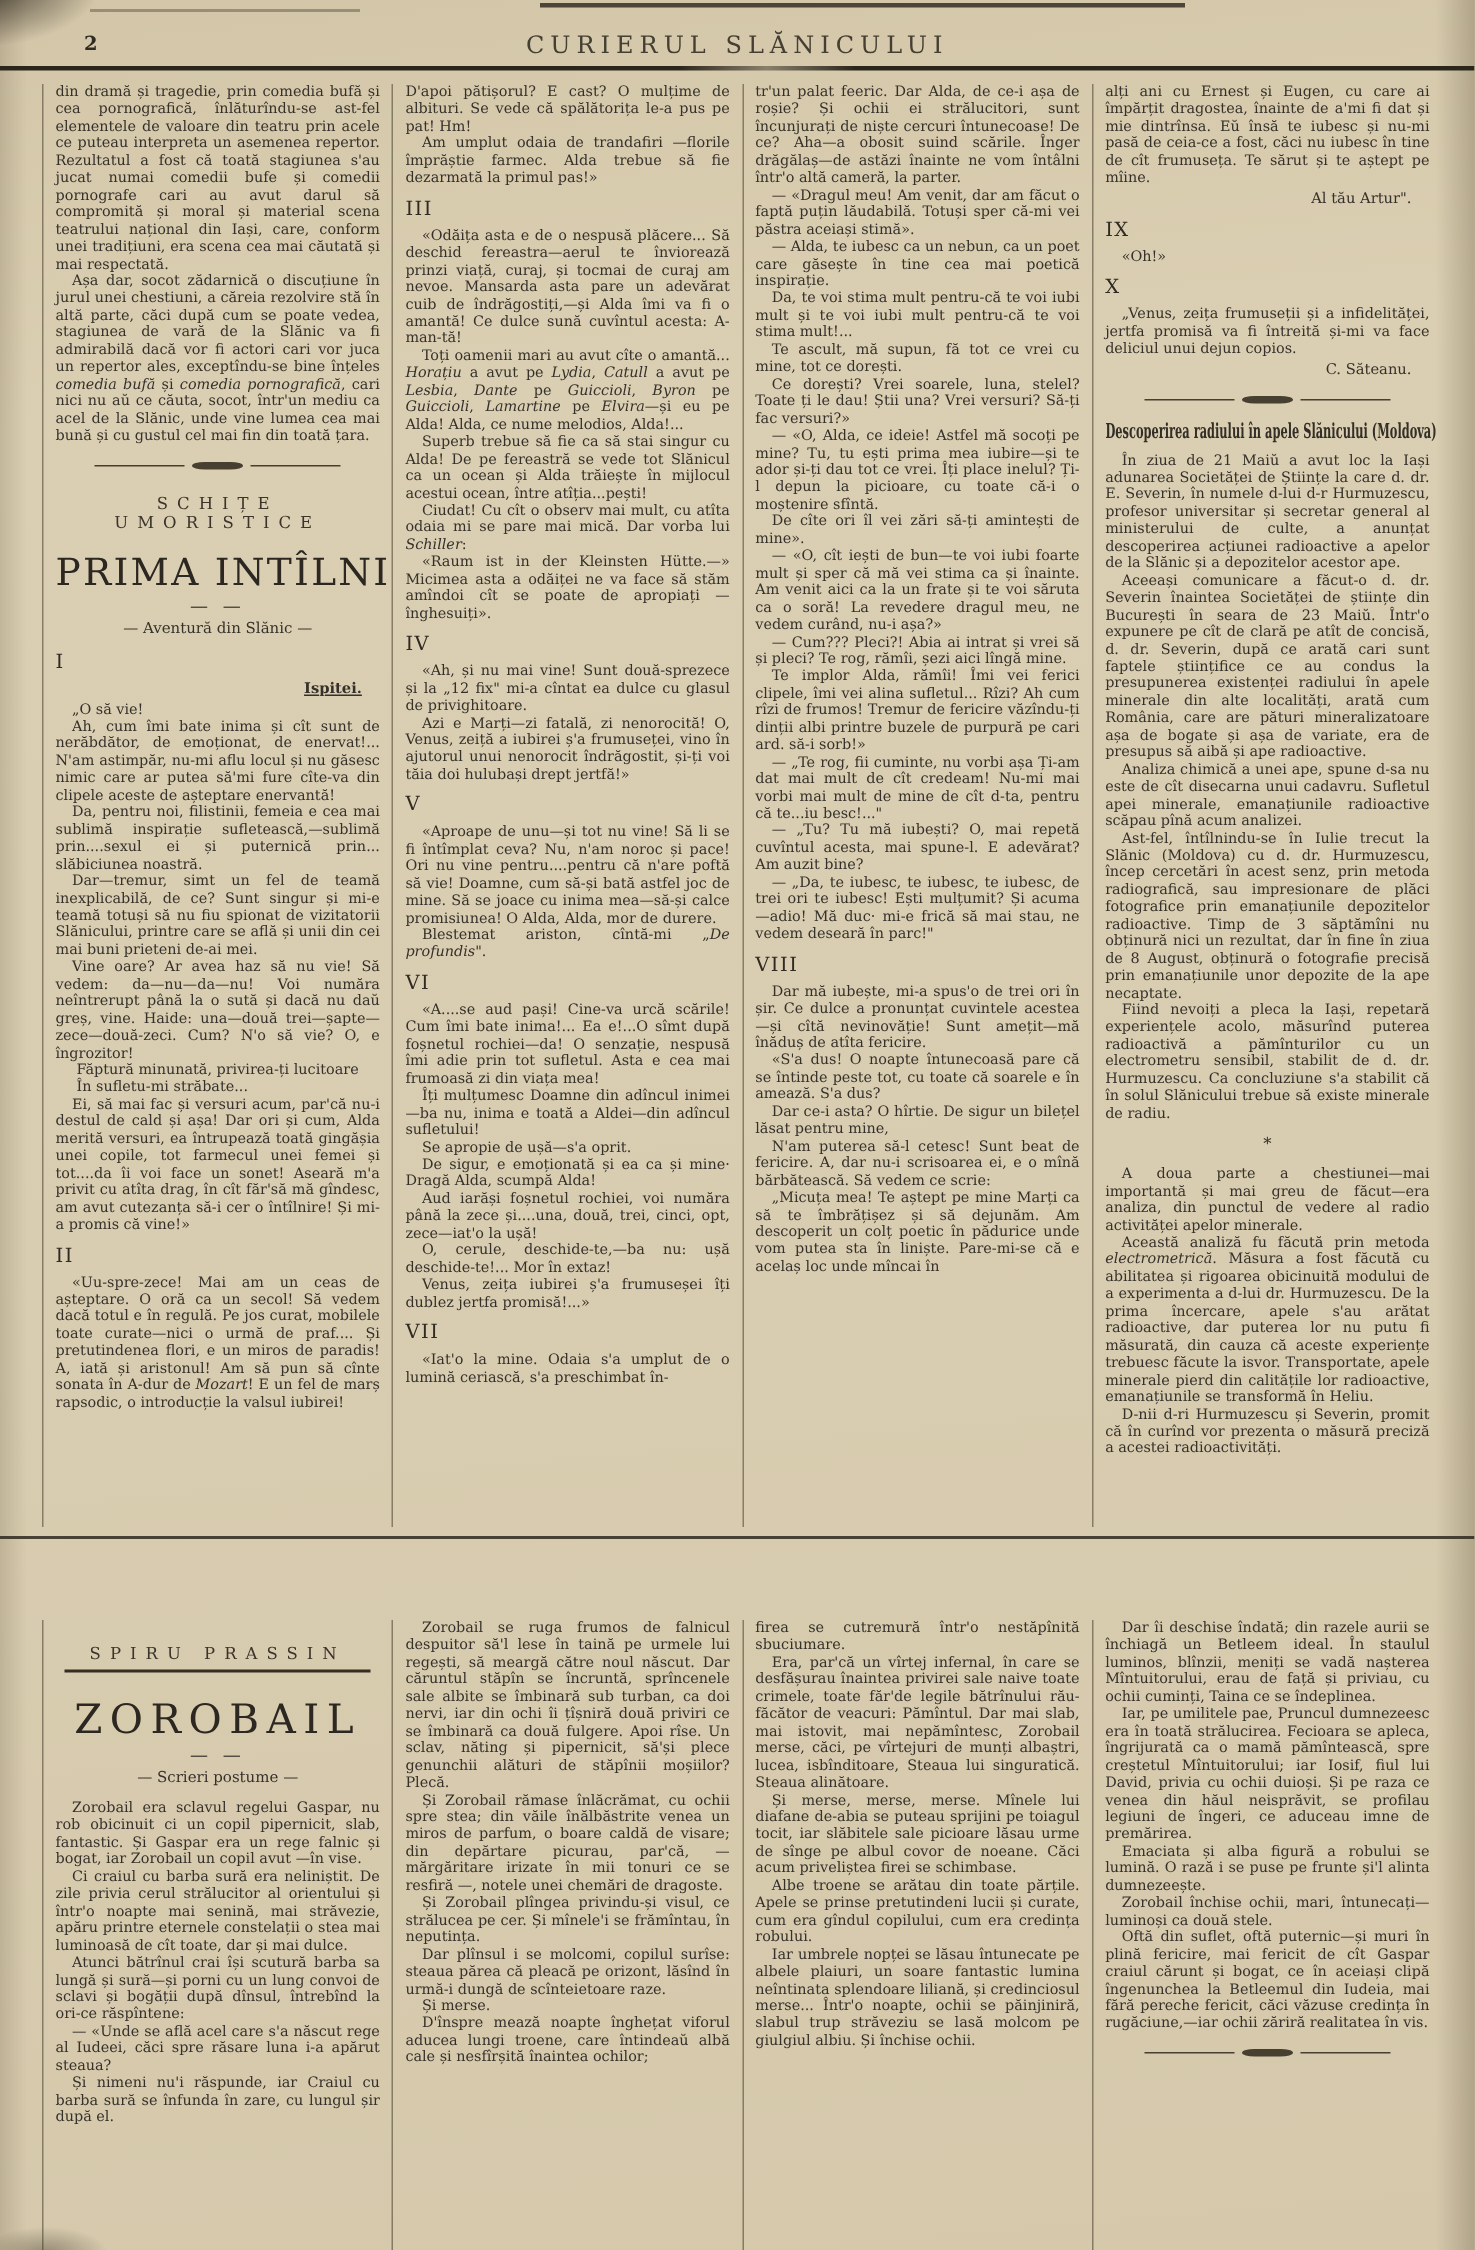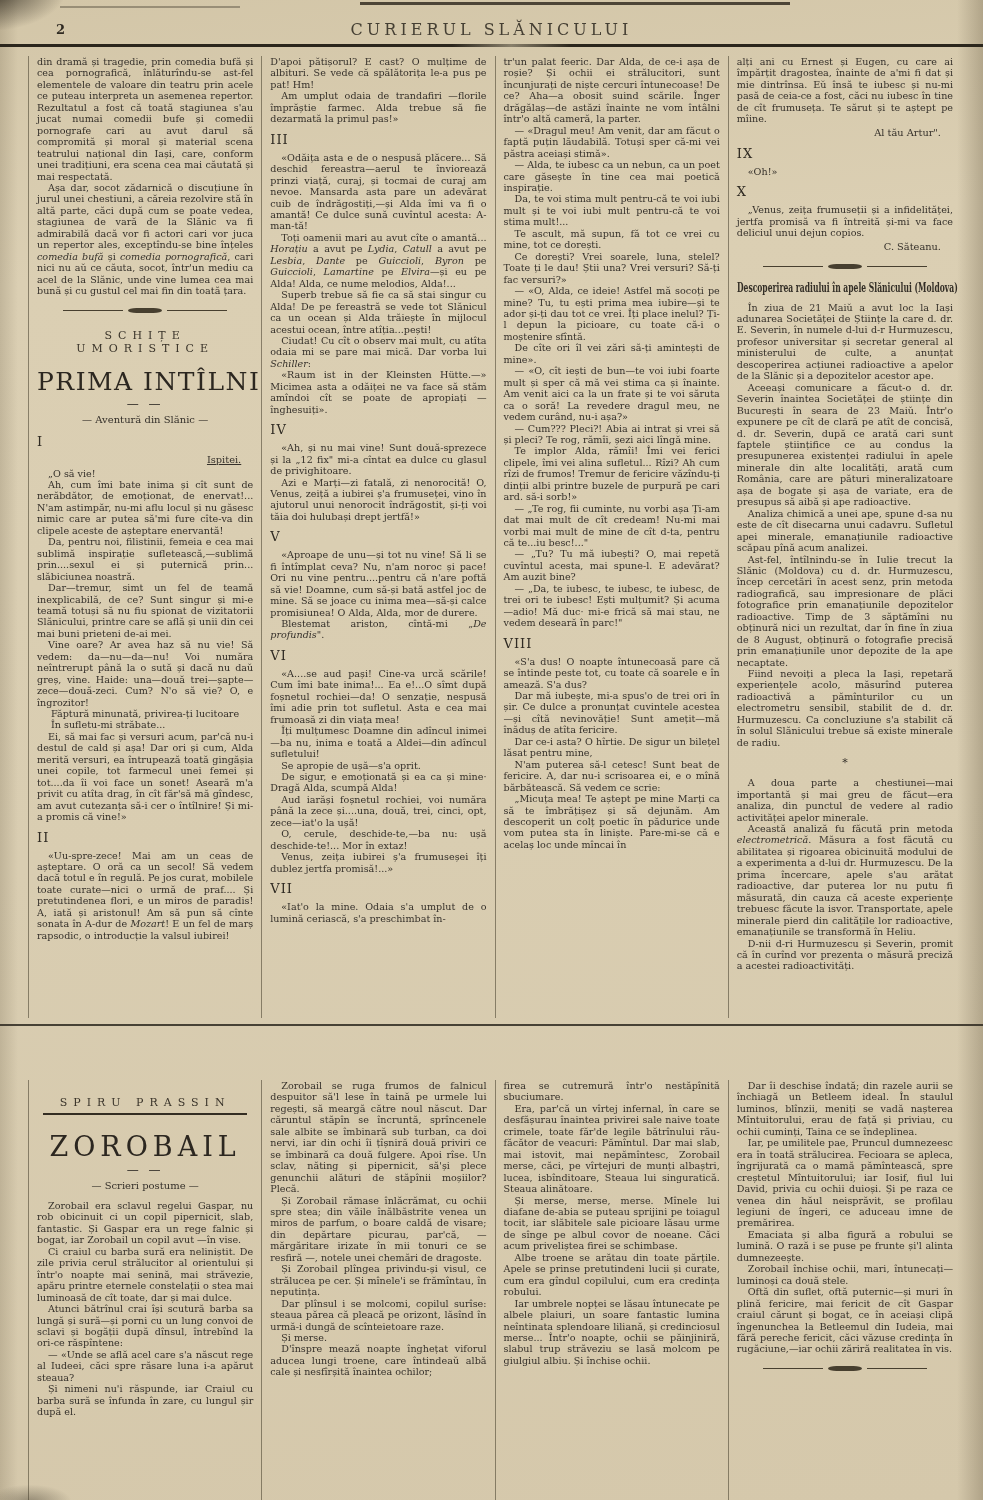--- a/index.html
+++ b/index.html
@@ -27,21 +27,21 @@
   .col{flex:1 1 0;padding:0 8px;overflow:hidden;border-left:1px solid rgba(68,60,42,.55);}
   .cols.top .col{height:962px;}
   .cols.bottom .col{height:448px;margin-top:44px;}
   .mid-rule{margin:6px 0 0 0;height:2px;background:#2e2920;opacity:.85;}
 
   .para{font-size:9.6px;line-height:11.45px;text-align:justify;text-indent:11px;margin:0;hyphens:auto;}
   .para.cont{text-indent:0;}
   .verse{font-size:9.6px;line-height:11.45px;margin:0;text-indent:14px;}
   .chap{text-align:left;font-size:13px;letter-spacing:1px;margin:7px 0 5px;color:#2f2a22;}
   .sig{font-size:9.8px;line-height:12px;text-align:right;padding-right:12px;margin:2px 0;}
-  .sig.u{font-weight:normal;text-decoration:underline;}
+  .sig.u{font-weight:bold;text-decoration:underline;}
   .spaced-head{text-align:center;font-size:11px;letter-spacing:6px;margin:16px 0 4px;color:#3a342a;}
   .headline{text-align:center;font-size:25px;letter-spacing:1.5px;margin:12px 0 0;color:#2c2720;white-space:nowrap;}
   .headline.wide{font-size:27px;letter-spacing:5px;margin-top:16px;}
   .subdash{text-align:center;font-size:12px;letter-spacing:3px;margin:1px 0;}
   .subtitle{text-align:center;font-size:10px;font-weight:normal;margin:3px 0 9px;}
   .star{text-align:center;font-size:11px;margin:8px 0;}
   .art-headline{font-size:11.5px;font-weight:bold;white-space:nowrap;transform:scale(.66,1.2);transform-origin:0 50%;margin:10px 0 8px;color:#332e26;}
   .head-rule{height:2px;background:#332d22;margin:4px 6px 2px;}
   .orn{display:flex;align-items:center;justify-content:center;margin:11px 26px;}
   .orn-line{flex:1;height:1px;background:#473f2f;}
@@ -122,22 +122,22 @@
         <div class="para">Ce dorești? Vrei soarele, luna, stelel? Toate ți le dau! Știi una? Vrei versuri? Să-ți fac versuri?»</div>
         <div class="para">— «O, Alda, ce ideie! Astfel mă socoți pe mine? Tu, tu ești prima mea iubire—și te ador și-ți dau tot ce vrei. Îți place inelul? Ți-l depun la picioare, cu toate că-i o moștenire sfîntă.</div>
         <div class="para">De cîte ori îl vei zări să-ți amintești de mine».</div>
         <div class="para">— «O, cît iești de bun—te voi iubi foarte mult și sper că mă vei stima ca și înainte. Am venit aici ca la un frate și te voi săruta ca o soră! La revedere dragul meu, ne vedem curând, nu-i așa?»</div>
         <div class="para">— Cum??? Pleci?! Abia ai intrat și vrei să și pleci? Te rog, rămîi, șezi aici lîngă mine.</div>
         <div class="para">Te implor Alda, rămîi! Îmi vei ferici clipele, îmi vei alina sufletul... Rîzi? Ah cum rîzi de frumos! Tremur de fericire văzîndu-ți dinții albi printre buzele de purpură pe cari ard. să-i sorb!»</div>
         <div class="para">— „Te rog, fii cuminte, nu vorbi așa Ți-am dat mai mult de cît credeam! Nu-mi mai vorbi mai mult de mine de cît d-ta, pentru că te...iu besc!..."</div>
         <div class="para">— „Tu? Tu mă iubești? O, mai repetă cuvîntul acesta, mai spune-l. E adevărat? Am auzit bine?</div>
         <div class="para">— „Da, te iubesc, te iubesc, te iubesc, de trei ori te iubesc! Ești mulțumit? Și acuma—adio! Mă duc· mi-e frică să mai stau, ne vedem deseară în parc!"</div>
         <div class="chap">VIII</div>
+        <div class="para">Dar mă iubește, mi-a spus'o de trei ori în șir. Ce dulce a pronunțat cuvintele acestea—și cîtă nevinovăție! Sunt amețit—mă înăduș de atîta fericire.</div>
         <div class="para">«S'a dus! O noapte întunecoasă pare că se întinde peste tot, cu toate că soarele e în amează. S'a dus?</div>
-        <div class="para">Dar mă iubește, mi-a spus'o de trei ori în șir. Ce dulce a pronunțat cuvintele acestea—și cîtă nevinovăție! Sunt amețit—mă înăduș de atîta fericire.</div>
         <div class="para">Dar ce-i asta? O hîrtie. De sigur un bilețel lăsat pentru mine,</div>
         <div class="para">N'am puterea să-l cetesc! Sunt beat de fericire. A, dar nu-i scrisoarea ei, e o mînă bărbătească. Să vedem ce scrie:</div>
         <div class="para">„Micuța mea! Te aștept pe mine Marți ca să te îmbrățișez și să dejunăm. Am descoperit un colț poetic în pădurice unde vom putea sta în liniște. Pare-mi-se că e acelaș loc unde mîncai în</div>
       </div>
     <div class="col">
         <div class="para cont">alți ani cu Ernest și Eugen, cu care ai împărțit dragostea, înainte de a'mi fi dat și mie dintrînsa. Eŭ însă te iubesc și nu-mi pasă de ceia-ce a fost, căci nu iubesc în tine de cît frumuseța. Te sărut și te aștept pe mîine.</div>
         <div class="sig">Al tău Artur".</div>
         <div class="chap">IX</div>
         <div class="para">«Oh!»</div>
         <div class="chap">X</div>

